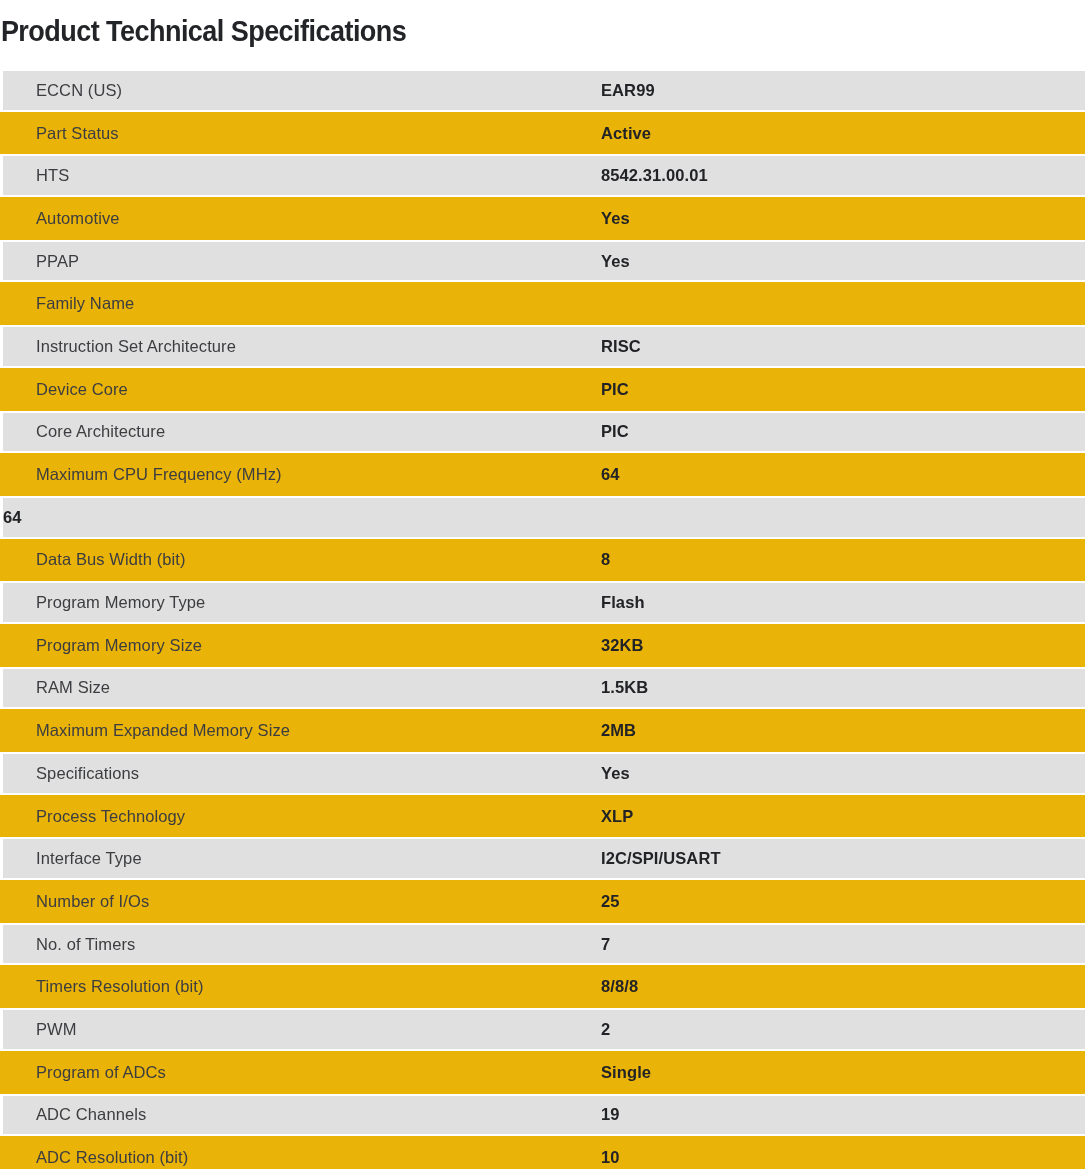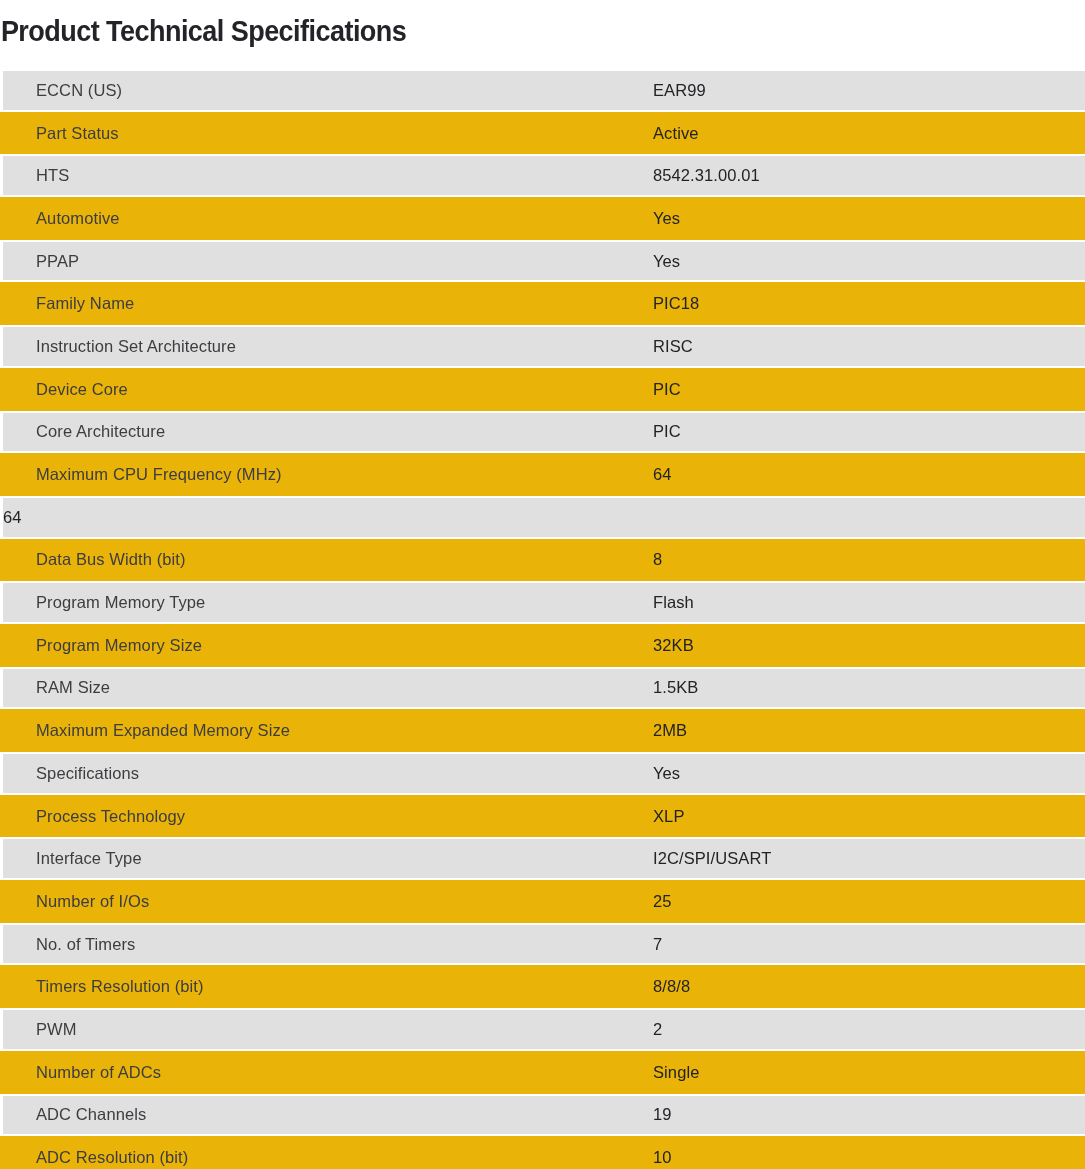--- a/index.html
+++ b/index.html
@@ -28,27 +28,27 @@
     border-left:3px solid transparent;
     background:#eab308;
   }
   .spec-row.alt{
     background:var(--row-alt-bg);
     border-top:2px solid #fff;
     border-bottom:2px solid #fff;
     border-left-color:#fff;
   }
   .spec-label{
-    width:650px;box-sizing:border-box;padding-left:33px;
+    width:598px;box-sizing:border-box;padding-left:33px;
     font-size:16.5px;color:var(--label-color);
     letter-spacing:0.1px;white-space:nowrap;
   }
   .spec-value{
     flex:1;
-    font-size:16.5px;font-weight:normal;color:var(--value-color);
+    font-size:16.5px;font-weight:bold;color:var(--value-color);
     letter-spacing:0.1px;white-space:nowrap;
   }
 </style>
 </head>
 <body>
 
 <header class="page-header">
   <h2 class="page-title">Product Technical Specifications</h2>
 </header>
 
@@ -73,21 +73,20 @@
     <div class="spec-value">Yes</div>
   </div>
 
   <div class="spec-row alt">
     <div class="spec-label">PPAP</div>
     <div class="spec-value">Yes</div>
   </div>
 
   <div class="spec-row">
     <div class="spec-label">Family Name</div>
-    <div class="spec-value">PIC18</div>
   </div>
 
   <div class="spec-row alt">
     <div class="spec-label">Instruction Set Architecture</div>
     <div class="spec-value">RISC</div>
   </div>
 
   <div class="spec-row">
     <div class="spec-label">Device Core</div>
     <div class="spec-value">PIC</div>
@@ -161,21 +160,21 @@
     <div class="spec-label">Timers Resolution (bit)</div>
     <div class="spec-value">8/8/8</div>
   </div>
 
   <div class="spec-row alt">
     <div class="spec-label">PWM</div>
     <div class="spec-value">2</div>
   </div>
 
   <div class="spec-row">
-    <div class="spec-label">Number of ADCs</div>
+    <div class="spec-label">Program of ADCs</div>
     <div class="spec-value">Single</div>
   </div>
 
   <div class="spec-row alt">
     <div class="spec-label">ADC Channels</div>
     <div class="spec-value">19</div>
   </div>
 
   <div class="spec-row">
     <div class="spec-label">ADC Resolution (bit)</div>

